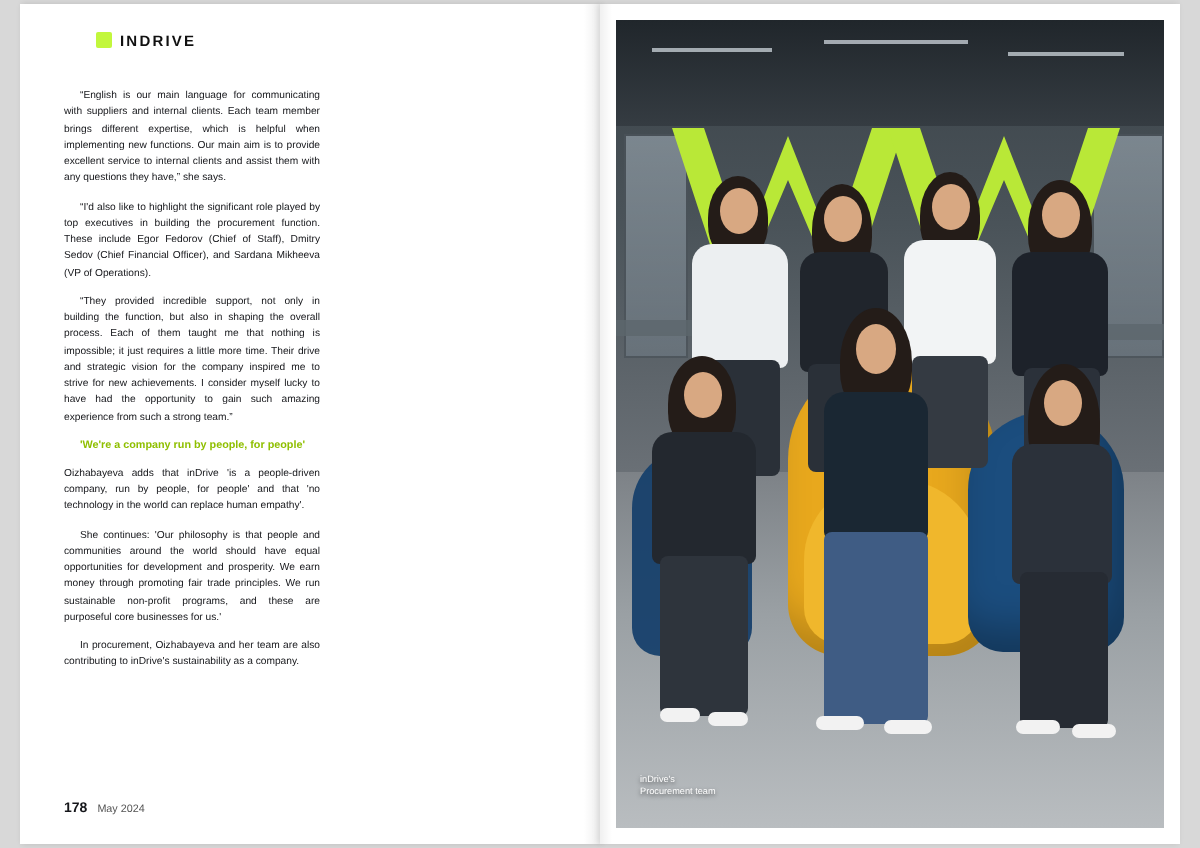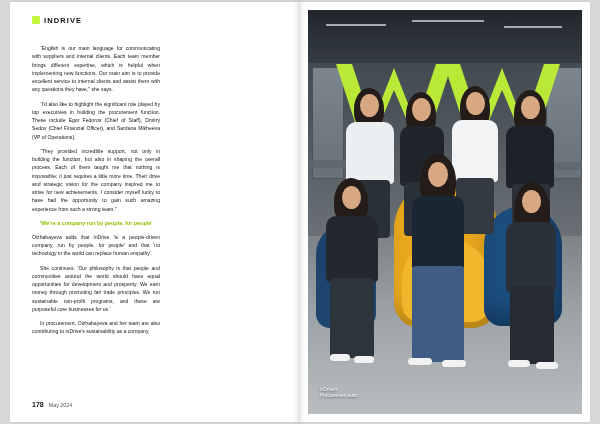--- a/index.html
+++ b/index.html
@@ -24,21 +24,21 @@
     position: absolute;
     left: 10px;
     top: 2px;
     width: 290px;
     height: 420px;
     background: #ffffff;
     box-shadow: 1px 0 3px rgba(0,0,0,0.13);
   }
   .brand {
     position: absolute;
-    left: 22px;
+    left: 38px;
     top: 14px;
     font-size: 7.5px;
     font-weight: bold;
     letter-spacing: 1.1px;
     color: #111111;
   }
   .brand-mark {
     display: inline-block;
     width: 8px;
     height: 8px;

